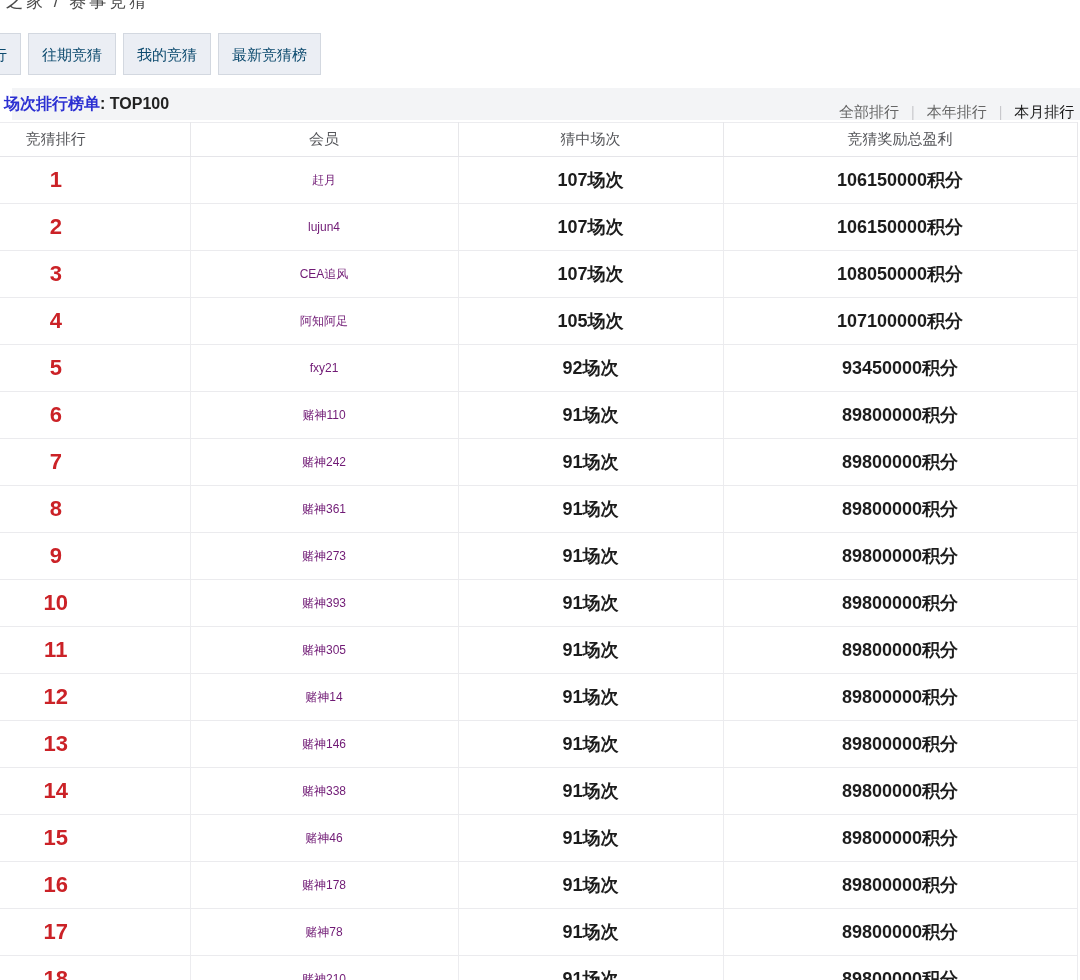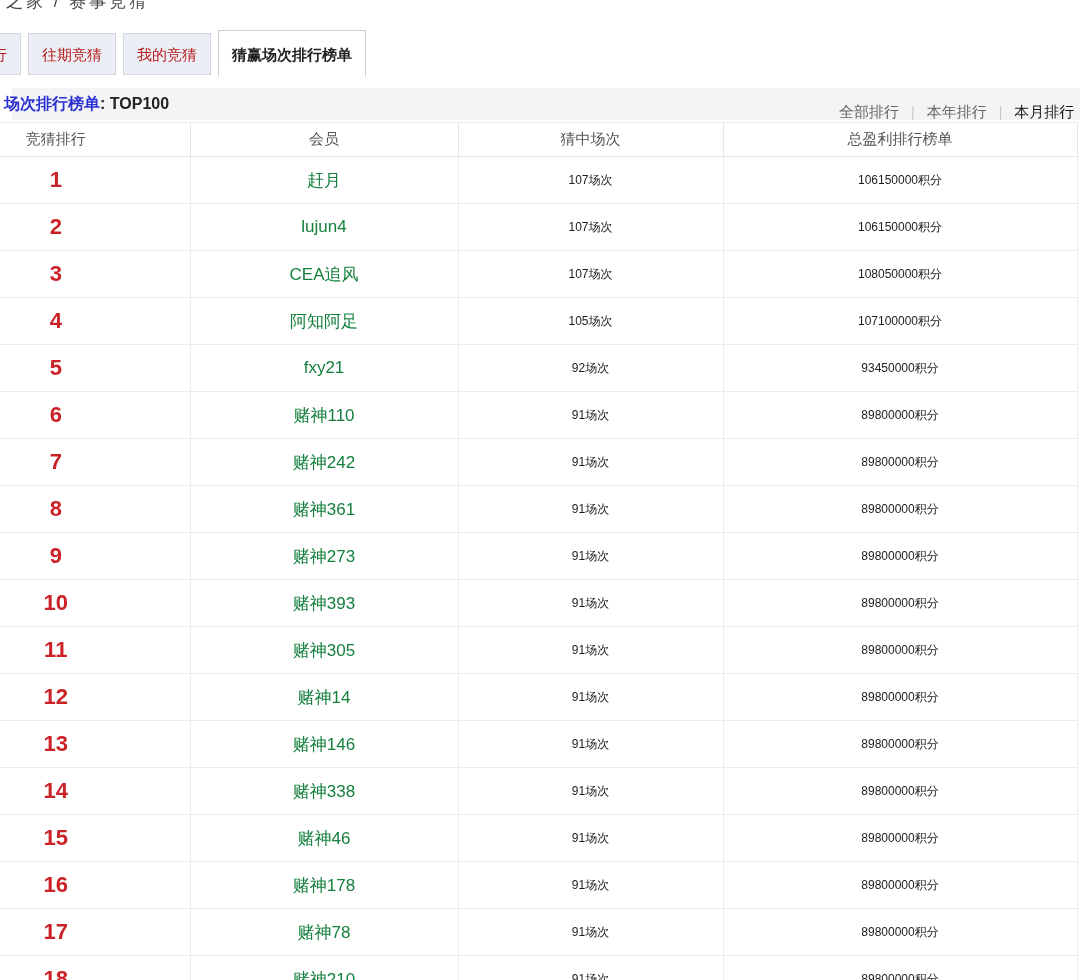--- a/index.html
+++ b/index.html
@@ -17,21 +17,21 @@
   }
 
   
   .tabbar {
     position: absolute; top: 33px; left: -22px;
     display: flex; align-items: flex-start; white-space: nowrap;
   }
   .tab {
     height: 42px; line-height: 42px; padding: 0 13px; margin-right: 7px;
     background: #ebeef4; border: 1px solid #d3d8e0;
-    font-size: 15px; color: #b91c1c; box-sizing: border-box; cursor: pointer;
+    font-size: 15px; color: #0c4a6e; box-sizing: border-box; cursor: pointer;
   }
   .tab.active {
     position: relative; top: -3px; height: 47px; line-height: 48px;
     background: #ffffff; border-bottom: none; border-color: #ccd1d9;
     font-weight: bold; color: #222; z-index: 2;
   }
 
   
   .toolbar {
     position: absolute; top: 88px; left: 12px; width: 1080px; height: 32px;
@@ -52,33 +52,33 @@
   th {
     height: 33px; font-size: 15px; font-weight: normal; color: #55565a;
     border-top: 1px solid #ececef; border-bottom: 1px solid #e5e5e9; border-right: 1px solid #e7e7ea;
     text-align: center; padding: 0;
   }
   td {
     height: 46px; text-align: center; padding: 0;
     border-bottom: 1px solid #ebebee; border-right: 1px solid #ececef;
   }
   td.rank   { color: #cb2227; font-weight: bold; font-size: 22px; }
-  td.member { color: #15803d; font-size: 17px; }
-  td.matches, td.points { color: #1c1c1c; font-weight: 400; font-size: 12px; }
+  td.member { color: #701a75; font-size: 12px; }
+  td.matches, td.points { color: #1c1c1c; font-weight: 700; font-size: 18px; }
 </style>
 </head>
 <body>
 
 <div class="breadcrumb">之家 / 赛事竞猜</div>
 
 <div class="tabbar">
     <div class="tab">行</div>
     <div class="tab">往期竞猜</div>
     <div class="tab">我的竞猜</div>
-    <div class="tab active">猜赢场次排行榜单</div>
+    <div class="tab">最新竞猜榜</div>
   </div>
 
 <div class="toolbar">
   <div class="toolbar-title">
     <span class="t-blue">场次排行榜单</span><span class="t-dark">: TOP100</span>
   </div>
   <div class="filters">
       <span class="filter">全部排行</span>
       <span class="fsep">|</span>
       <span class="filter">本年排行</span>
@@ -94,21 +94,21 @@
       <col style="width:268px">
         <col style="width:268px">
         <col style="width:265px">
         <col style="width:354px">
     </colgroup>
     <thead>
         <tr id="thead-row">
           <th>竞猜排行</th>
           <th>会员</th>
           <th>猜中场次</th>
-          <th>总盈利排行榜单</th>
+          <th>竞猜奖励总盈利</th>
         </tr>
       </thead>
     <tbody id="tbody">
         <tr>
     <td class="rank">1</td>
     <td class="member">赶月</td>
     <td class="matches">107场次</td>
     <td class="points">106150000积分</td>
   </tr>
         <tr>

